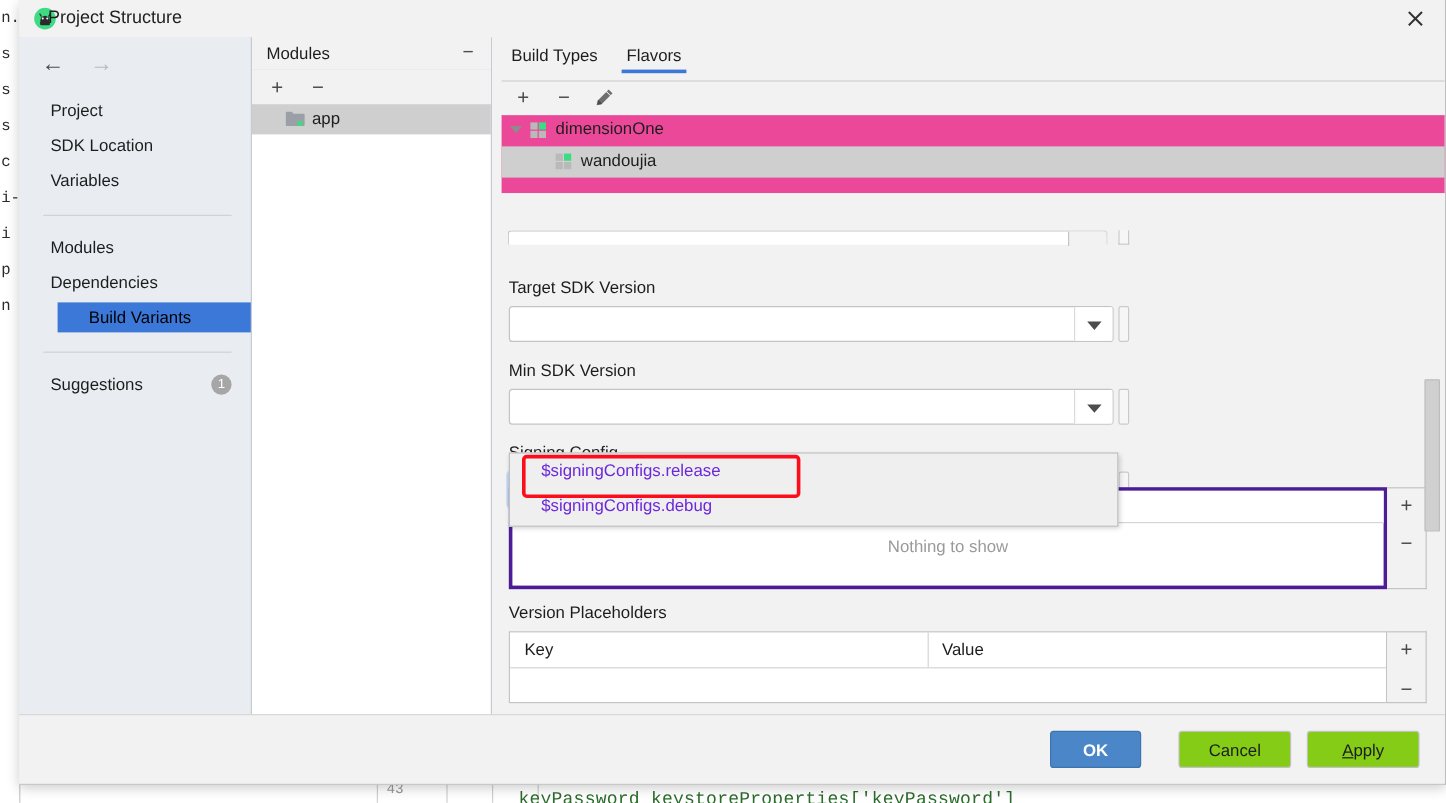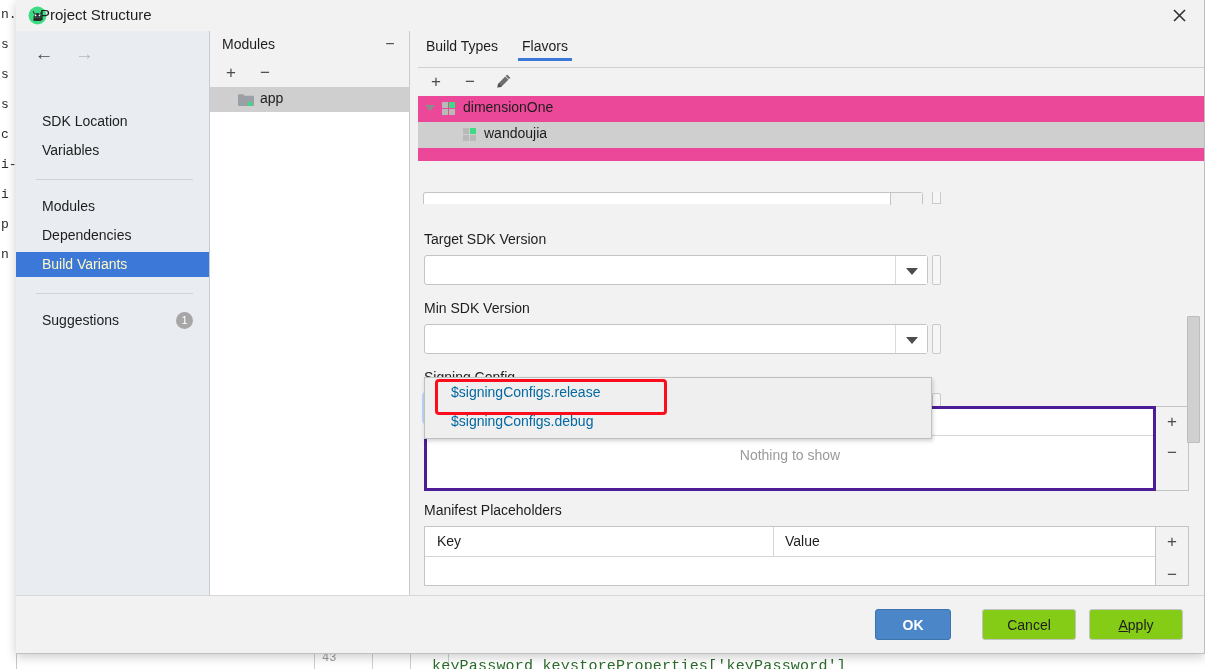--- a/index.html
+++ b/index.html
@@ -101,21 +101,21 @@
   .nav-back { color: #4a4a4a; }
   .nav-fwd  { color: #b4bac2; margin-left: 8px; }
 
   .side-item {
     position: absolute; left: 0; right: 0; height: 25px;
     font-size: 14px; color: #1d1d1d;
     padding-left: 26px; line-height: 25px;
     box-sizing: border-box; cursor: pointer;
     white-space: nowrap;
   }
-  .side-item.selected { background: #3c78d8; color: #fef9c3; }
+  .side-item.selected { background: #3c78d8; color: #000000; margin-left: 32px; }
   .side-sep {
     position: absolute; left: 20px; right: 16px; height: 1px;
     background: #cdd3da;
   }
   .badge {
     position: absolute; right: 0; top: 4px;
     width: 17px; height: 17px; border-radius: 50%;
     background: #a6a6a6; color: #ffffff;
     font-size: 11px; line-height: 17px; text-align: center;
   }
@@ -288,21 +288,21 @@
     position: absolute; left: 6px; top: 216px;
     width: 508px; height: 62px;
     background: #efefef;
     border: 1px solid #c0c0c0;
     box-sizing: border-box;
     box-shadow: 1px 2px 4px rgba(0,0,0,.18);
     z-index: 30;
   }
   .dd-item {
     position: absolute; left: 0; right: 0; height: 29px;
-    font-size: 14px; color: #0369a1;
+    font-size: 14px; color: #6d28d9;
     padding-left: 26px; line-height: 29px;
     box-sizing: border-box; cursor: pointer;
   }
 
   
   .list-box {
     position: absolute; left: 6px; top: 245px;
     width: 732px; height: 85px;
     background: #ffffff;
     border: 3px solid #4c1d95;
@@ -433,20 +433,21 @@
       </svg>
     </div>
   </div>
 
   <div class="sidebar">
     <div class="nav-arrows">
       <span class="nav-arrow nav-back">←</span>
       <span class="nav-arrow nav-fwd">→</span>
     </div>
 
+    <div class="side-item" style="top:49px"><span>Project</span></div>
     <div class="side-item" style="top:78px"><span>SDK Location</span></div>
     <div class="side-item" style="top:107px"><span>Variables</span></div>
 
     <div class="side-sep" style="top:148px"></div>
 
     <div class="side-item" style="top:163px"><span>Modules</span></div>
     <div class="side-item" style="top:192px"><span>Dependencies</span></div>
     <div class="side-item selected" style="top:221px"><span>Build Variants</span></div>
 
     <div class="side-sep" style="top:262px"></div>
@@ -553,21 +554,21 @@
         <div class="sb-btn" style="top:0">+</div>
         <div class="sb-btn" style="top:31px">−</div>
       </div>
 
       <div class="dropdown">
         <div class="dd-item" style="top:0"><span>$signingConfigs.release</span></div>
         <div class="dd-item" style="top:29px"><span>$signingConfigs.debug</span></div>
       </div>
       <div class="red-box" style="left:17px; top:218px; width:226px; height:30px; z-index:40"></div>
 
-      <div class="field-label" style="top:341px">Manifest Placeholders</div>
+      <div class="field-label" style="top:341px">Version Placeholders</div>
       <div class="table-box" style="top:365px; height:60px">
         <div class="th" style="left:12px">Key</div>
         <div class="th-sep" style="left:348px"></div>
         <div class="th" style="left:360px">Value</div>
         <div class="tbl-hdr-line"></div>
       </div>
       <div class="side-buttons" style="left:738px; top:365px; height:60px">
         <div class="sb-btn" style="top:0">+</div>
         <div class="sb-btn" style="top:33px">−</div>
       </div>

